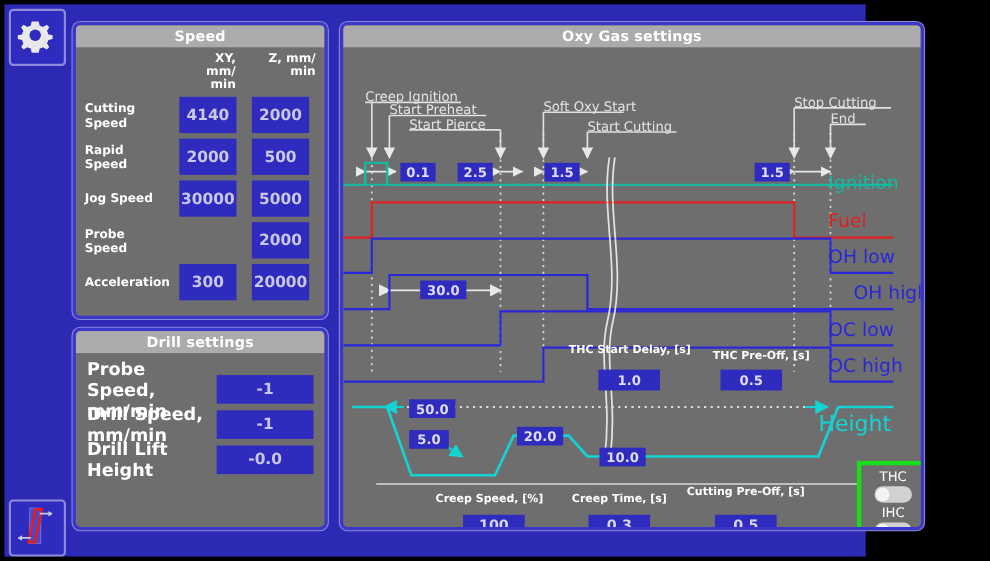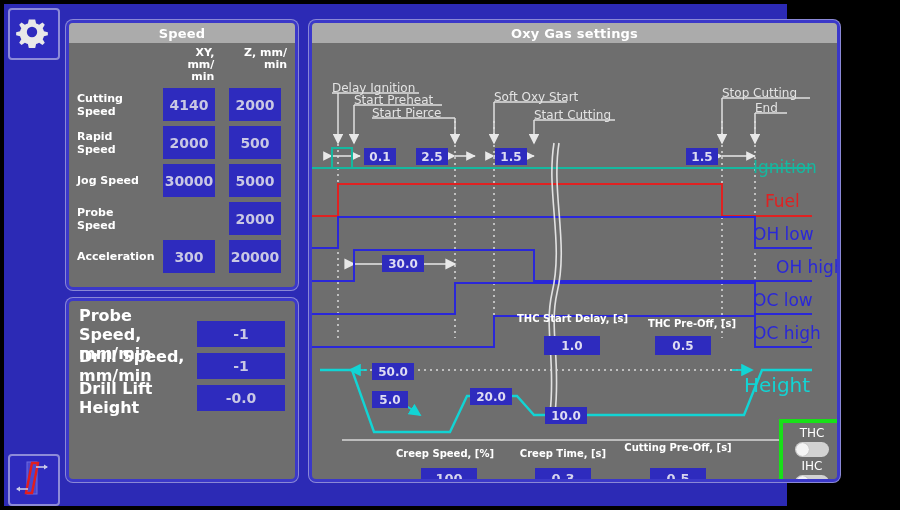--- a/index.html
+++ b/index.html
@@ -129,20 +129,21 @@
         <div class="sp-row">
           <div class="lbl">Acceleration</div>
           <div class="cell field">300</div>
           <div class="cell field">20000</div>
         </div>
       </div>
     </div>
   </div>
 
   <div class="panel" id="drill">
+    <div class="panel-head">Drill settings</div>
     <div class="panel-body">
       <div class="dr-row" style="top:20px">
         <div class="lbl">Probe Speed, mm/min</div>
         <div class="field">-1</div>
       </div>
       <div class="dr-row" style="top:52px">
         <div class="lbl">Drill Speed, mm/min</div>
         <div class="field">-1</div>
       </div>
       <div class="dr-row" style="top:84px">
@@ -240,36 +241,36 @@
 
         <g stroke="#12d4d4" stroke-width="1.8" fill="none">
           <path d="M55,327 L38,327" marker-end="url(#arC)"></path>
           <path d="M420,327 L440,327" marker-end="url(#arC)"></path>
           <path d="M84,356 L108,372" marker-end="url(#arC)"></path>
         </g>
 
         <line x1="30" y1="397" x2="490" y2="397" stroke="#bdbdbd" stroke-width="2"></line>
       </svg>
 
-      <div class="ann" style="left:20px;top:38px;">Delay Ignition</div>
+      <div class="ann" style="left:20px;top:38px;">Creep Ignition</div>
       <div class="ann" style="left:42px;top:50px;">Start Preheat</div>
       <div class="ann" style="left:60px;top:63px;">Start Pierce</div>
       <div class="ann" style="left:182px;top:47px;">Soft Oxy Start</div>
       <div class="ann" style="left:222px;top:65px;">Start Cutting</div>
       <div class="ann" style="left:410px;top:43px;">Stop Cutting</div>
       <div class="ann" style="left:443px;top:58px;">End</div>
 
       <div class="vbox" style="left:52px;top:105px;width:32px;">0.1</div>
       <div class="vbox" style="left:104px;top:105px;width:32px;">2.5</div>
       <div class="vbox" style="left:183px;top:105px;width:32px;">1.5</div>
       <div class="vbox" style="left:374px;top:105px;width:32px;">1.5</div>
       <div class="vbox" style="left:70px;top:212px;width:42px;">30.0</div>
 
       <div class="sig" style="left:441px;top:114px;color:#16b8a0;">Ignition</div>
-      <div class="sig" style="left:441px;top:148px;color:#e02121;margin-left:12px;">Fuel</div>
+      <div class="sig" style="left:441px;top:148px;color:#e02121;">Fuel</div>
       <div class="sig" style="left:441px;top:181px;color:#2a27d8;">OH low</div>
       <div class="sig" style="left:464px;top:214px;color:#2a27d8;">OH high</div>
       <div class="sig" style="left:441px;top:247px;color:#2a27d8;">OC low</div>
       <div class="sig" style="left:441px;top:280px;color:#2a27d8;">OC high</div>
       <div class="sig" style="left:432px;top:330px;color:#12d4d4;font-size:20px;">Height</div>
 
       <div class="smalllbl" style="left:205px;top:270px;width:110px;">THC Start Delay, [s]</div>
       <div class="vbox" style="left:232px;top:293px;width:56px;height:19px;">1.0</div>
       <div class="smalllbl" style="left:325px;top:275px;width:110px;">THC Pre-Off, [s]</div>
       <div class="vbox" style="left:343px;top:293px;width:56px;height:19px;">0.5</div>

